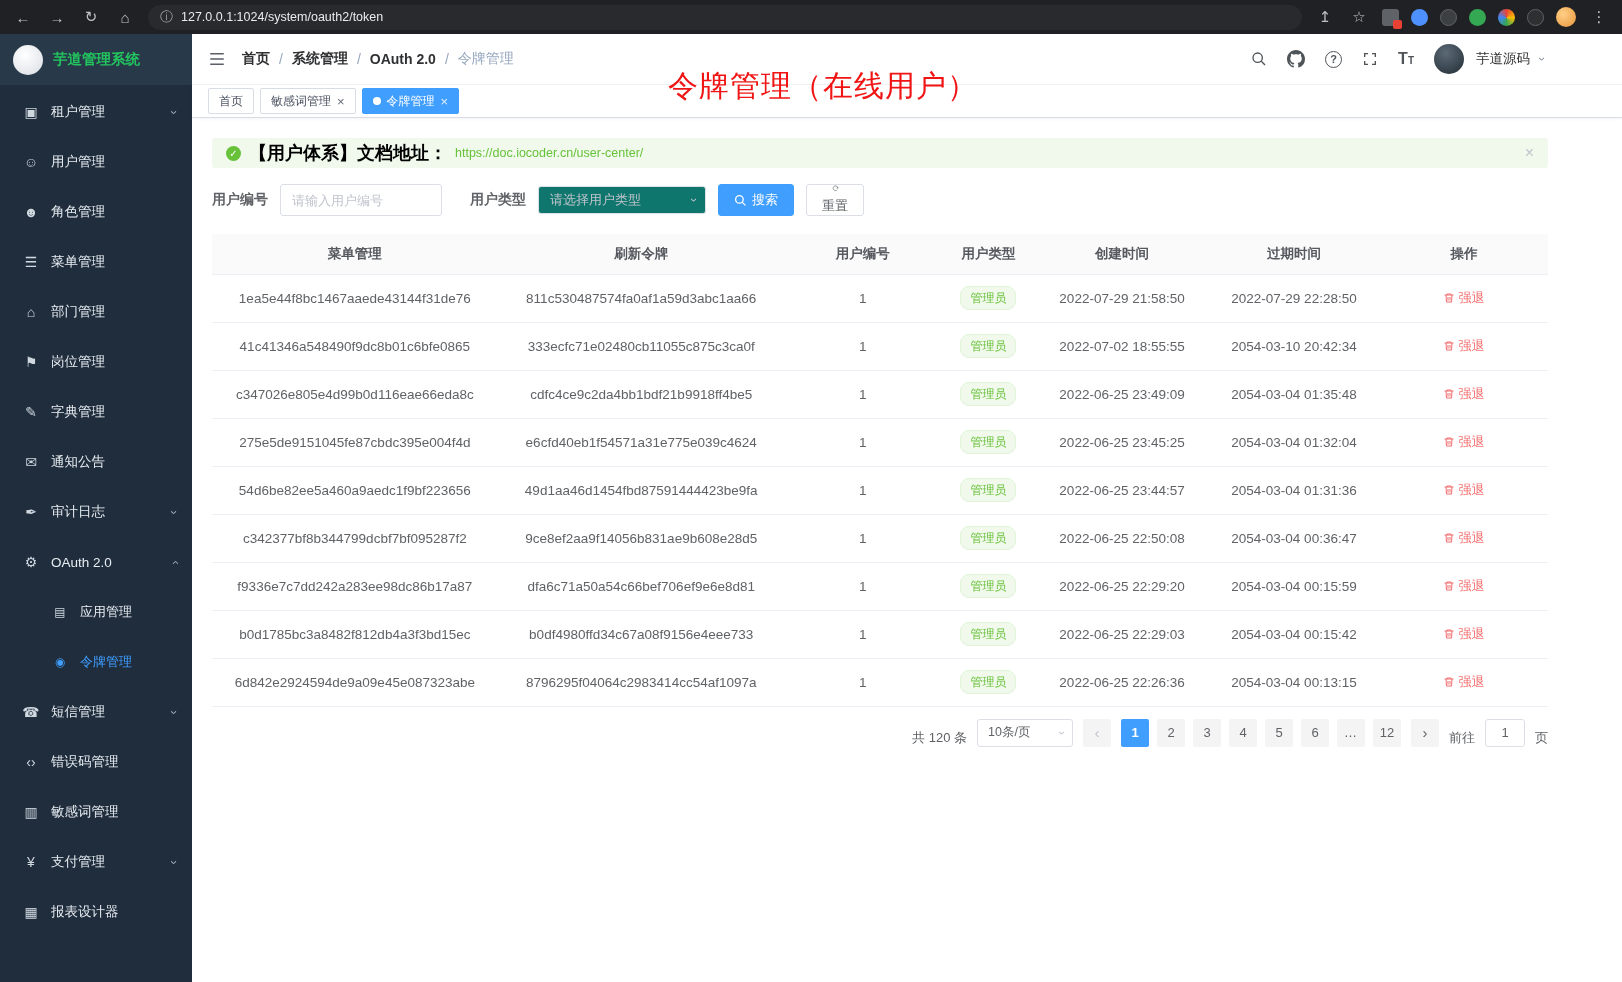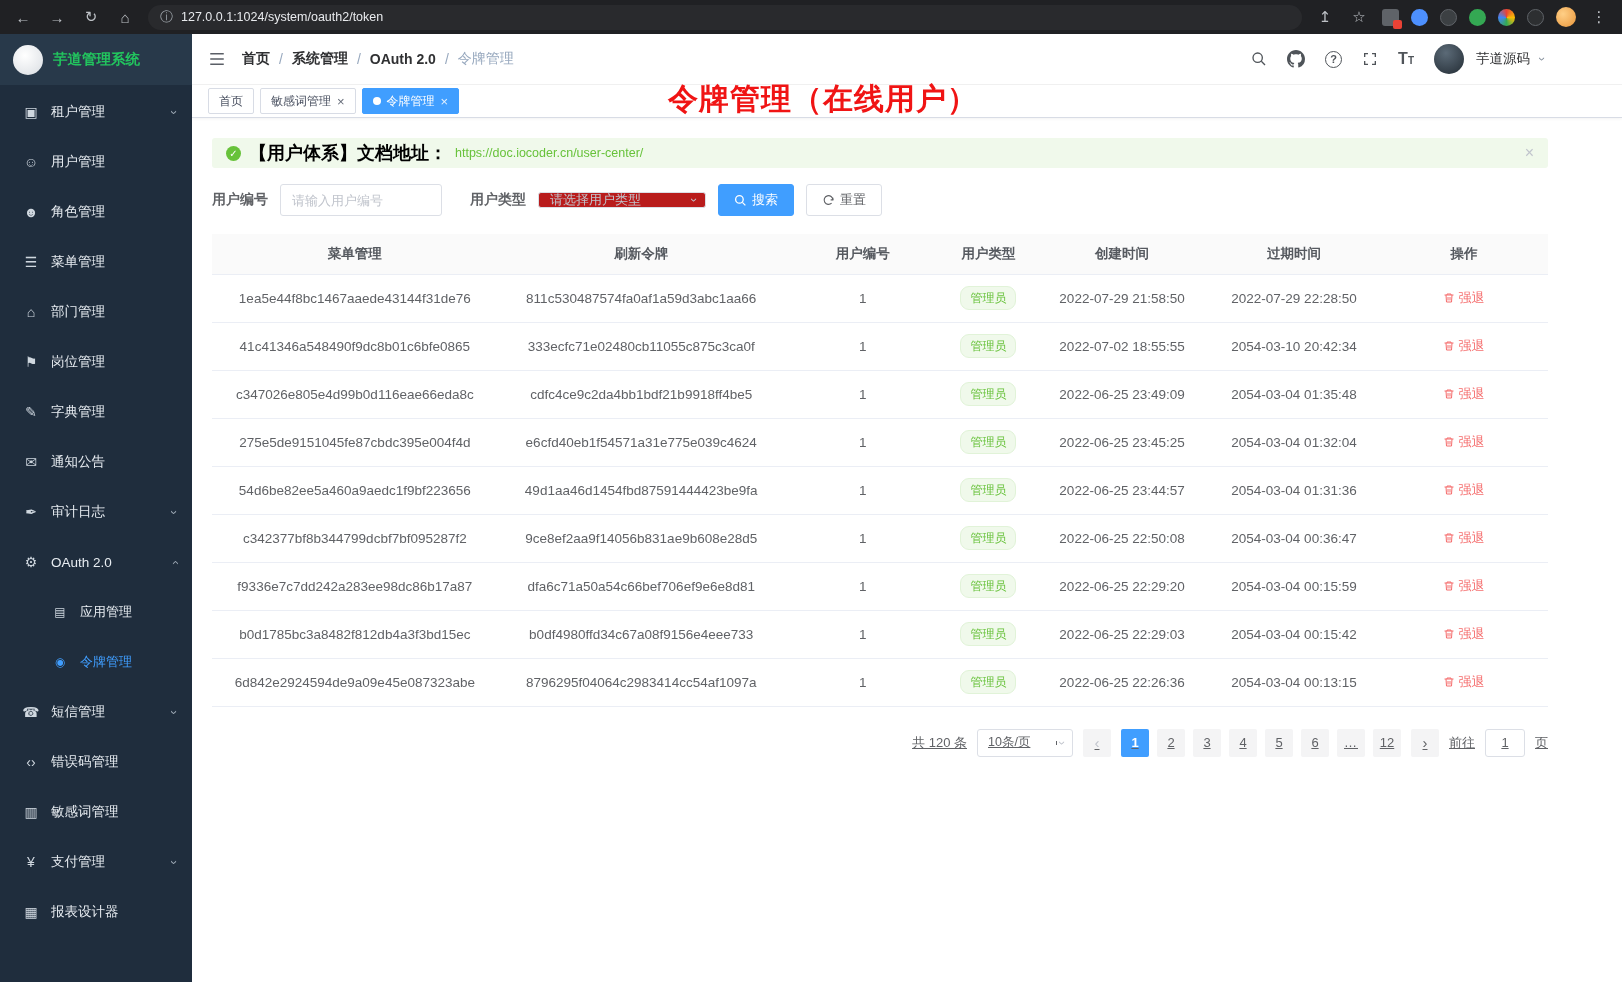--- a/index.html
+++ b/index.html
@@ -70,44 +70,44 @@
   .chk{width:15px;height:15px;border-radius:50%;background:#67c23a;color:#fff;font-size:10px;display:flex;align-items:center;justify-content:center;flex-shrink:0;}
   .alert-text{font-size:18px;color:#000000;font-weight:700;}
   .alert-link{font-size:12.5px;color:#67c23a;text-decoration:none;cursor:pointer;}
   .ax{margin-left:auto;color:#c0c4cc;font-size:16px;cursor:pointer;line-height:1;}
 
   .filter{display:flex;align-items:center;margin:2px 0 18px;}
   .f-label{font-size:14px;font-weight:700;color:#606266;margin-right:12px;}
   .f-input{width:162px;height:32px;border:1px solid #dcdfe6;border-radius:3px;padding:0 11px;font-size:13px;color:#606266;outline:none;background:#fff;}
   .f-input::placeholder{color:#c0c4cc;}
   .ml28{margin-left:28px;}
-  .f-select{width:168px;height:16px;border:1px solid #dcdfe6;border-radius:3px;padding:0 9px 0 11px;display:flex;align-items:center;justify-content:space-between;color:#c0c4cc;font-size:13px;cursor:pointer;background:#b91c1c;}
+  .f-select{width:168px;height:28px;border:1px solid #dcdfe6;border-radius:3px;padding:0 9px 0 11px;display:flex;align-items:center;justify-content:space-between;color:#c0c4cc;font-size:13px;cursor:pointer;background:#0f766e;}
   .sel-caret{display:inline-block;transform:rotate(90deg);color:#c0c4cc;font-size:12px;}
   .btn{height:32px;border-radius:3px;font-size:13px;display:inline-flex;align-items:center;gap:5px;padding:0 15px;cursor:pointer;font-family:inherit;}
   .btn-primary{background:#409eff;color:#fff;border:1px solid #409eff;margin-left:12px;}
-  .btn-plain{background:#fff;color:#606266;border:1px solid #dcdfe6;margin-left:12px;}
+  .btn-plain{background:#fff;color:#606266;border:1px solid #dcdfe6;margin-left:12px;flex-direction:column;}
 
   table{width:100%;border-collapse:collapse;table-layout:fixed;font-size:13.5px;color:#606266;}
   thead th{height:40px;background:#fafafa;font-weight:700;color:#55595f;border-bottom:1px solid #ebeef5;text-align:center;white-space:nowrap;}
   tbody td{height:48px;text-align:center;border-bottom:1px solid #ebeef5;white-space:nowrap;overflow:hidden;}
   .badge{display:inline-block;padding:2px 9px;font-size:12px;color:#67c23a;background:#f0f9eb;border:1px solid #e1f3d8;border-radius:9px;line-height:18px;}
   .danger{color:#f56c6c;font-size:13px;display:inline-flex;align-items:center;gap:3px;cursor:pointer;text-decoration:none;}
   .ticon{display:inline-flex;align-items:center;}
 
-  .pager{display:flex;align-items:center;justify-content:flex-end;gap:10px;margin-top:22px;font-size:13px;color:#606266;text-decoration:underline;}
+  .pager{display:flex;align-items:flex-end;justify-content:flex-end;gap:10px;margin-top:12px;font-size:13px;color:#606266;}
   .pg-size{width:96px;height:28px;border:1px solid #dcdfe6;border-radius:3px;display:flex;align-items:center;justify-content:space-between;padding:0 8px 0 10px;color:#606266;cursor:pointer;font-size:12.5px;}
   .pg-pages{display:inline-flex;gap:8px;}
   .pg-btn{min-width:28px;height:28px;background:#f4f4f5;border:none;border-radius:2px;color:#606266;font-size:13px;display:inline-flex;align-items:center;justify-content:center;cursor:pointer;font-family:inherit;}
   .pg-btn.active{background:#409eff;color:#fff;font-weight:700;}
   .pg-btn.dots{background:#f4f4f5;color:#606266;letter-spacing:1px;}
   .pg-btn.arrow{font-size:15px;}
   .pg-btn.prev{color:#c0c4cc;}
   .pg-input{width:40px;height:28px;border:1px solid #dcdfe6;border-radius:3px;text-align:center;font-size:13px;color:#606266;outline:none;font-family:inherit;}
 
-  .annotation{position:absolute;left:668px;top:66px;font-size:30px;font-weight:700;color:#f01414;letter-spacing:1px;z-index:20;white-space:nowrap;margin-top:13px;}
+  .annotation{position:absolute;left:668px;top:66px;font-size:30px;font-weight:400;color:#f01414;letter-spacing:1px;z-index:20;white-space:nowrap;}
 </style>
 </head>
 <body>
 
 <div class="browser">
   <span class="nav-ic">←</span>
   <span class="nav-ic">→</span>
   <span class="nav-ic">↻</span>
   <span class="nav-ic">⌂</span>
   <div class="urlbar">

